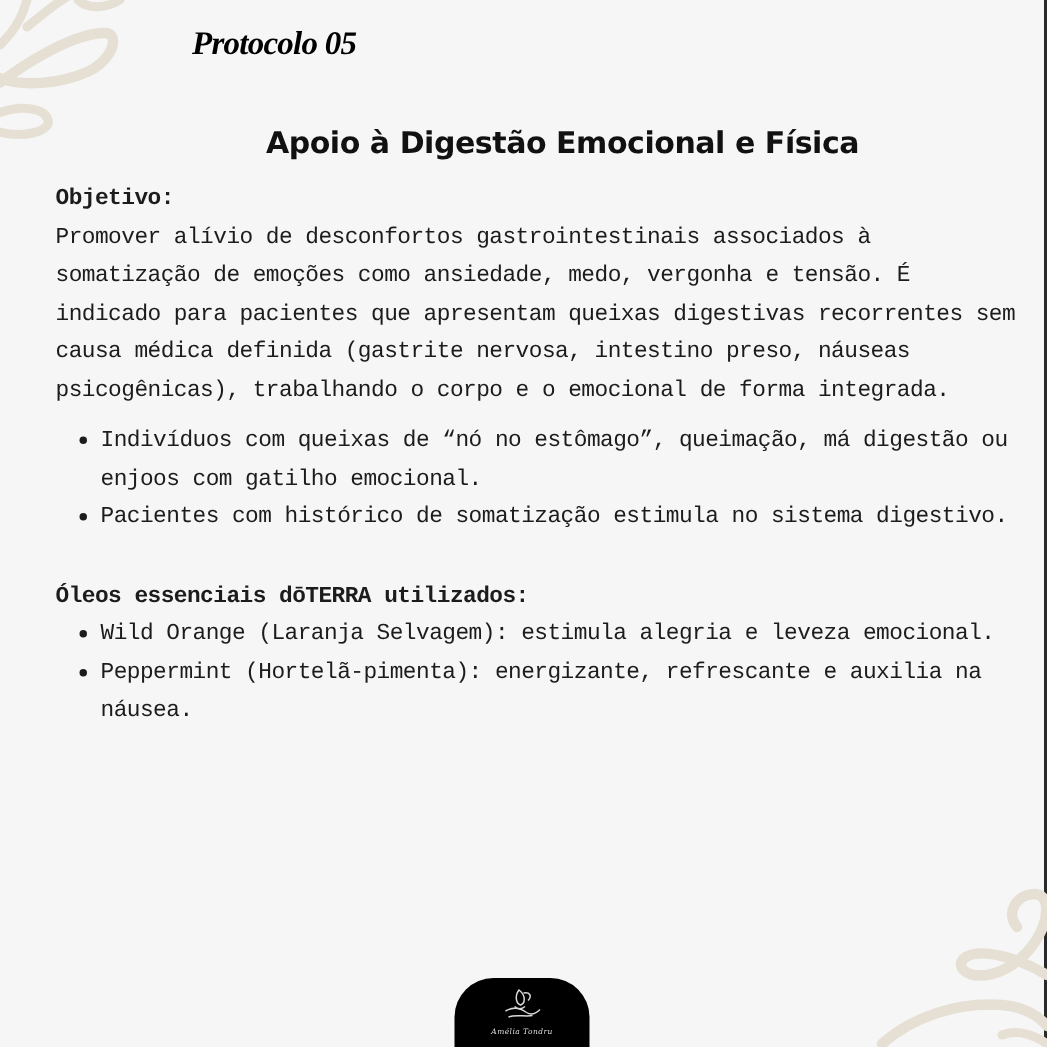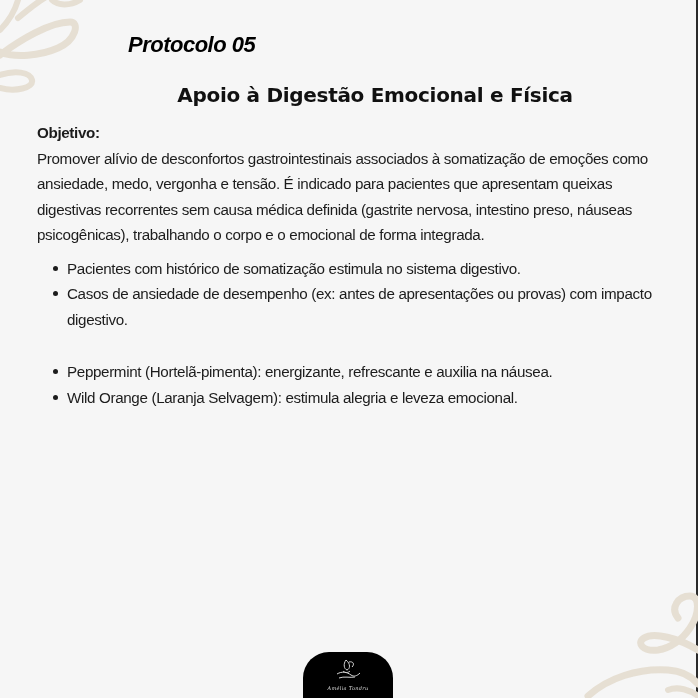--- a/index.html
+++ b/index.html
@@ -12,38 +12,38 @@
     }
     .right-border {
       position: absolute; right: 0; top: 0; width: 2px; height: 698px;
       background: #2a2a2a;
     }
     .ornament { position: absolute; pointer-events: none; }
     .ornament-tl { left: 0; top: 0; width: 110px; height: 100px; }
     .ornament-br { right: 0; bottom: 0; width: 120px; height: 120px; }
 
     .protocol-title {
-      position: absolute; left: 128px; top: 32px;
-      font-family: Liberation Sans, sans-serif;
+      position: absolute; left: 128px; top: 16px;
+      font-family: Liberation Serif, serif;
       font-style: italic; font-weight: bold;
       font-size: 22px; letter-spacing: -0.5px;
       color: #000;
     }
     .subtitle {
       position: absolute; left: 0; width: 750px; top: 83px;
       text-align: center;
       font-family: "DejaVu Sans", sans-serif;
       font-weight: bold;
       font-size: 20px;
       color: #111;
       letter-spacing: -0.3px;
     }
     .content {
       position: absolute; left: 37px; top: 120px; width: 640px;
-      font-family: Liberation Sans, sans-serif;
+      font-family: Liberation Mono, monospace;
       font-size: 15.2px;
       line-height: 25.5px;
       letter-spacing: -0.35px;
     }
     .section-heading {
       font-weight: bold;
       margin: 0;
       font-size: 15.2px;
     }
     .paragraph { margin: 0; }
@@ -103,29 +103,30 @@
 <div class="subtitle">Apoio à Digestão Emocional e Física</div>
 
 <div class="content">
   <section class="sec-objetivo">
     <p class="section-heading">Objetivo:</p>
     <p class="paragraph">Promover alívio de desconfortos gastrointestinais associados à somatização de emoções como ansiedade, medo, vergonha e tensão. É indicado para pacientes que apresentam queixas digestivas recorrentes sem causa médica definida (gastrite nervosa, intestino preso, náuseas psicogênicas), trabalhando o corpo e o emocional de forma integrada.</p>
   </section>
 
   <section class="sec-indicacoes">
     <ul class="bullets">
+      <li>Indivíduos com queixas de “nó no estômago”, queimação, má digestão ou enjoos com gatilho emocional.</li>
       <li>Pacientes com histórico de somatização estimula no sistema digestivo.</li>
-      <li>Casos de ansiedade de desempenho (ex: antes de apresentações ou provas) com impacto digestivo.</li>
     </ul>
   </section>
 
   <section class="sec-oleos">
+    <p class="section-heading">Óleos essenciais dōTERRA utilizados:</p>
     <ul class="bullets">
+      <li>Wild Orange (Laranja Selvagem): estimula alegria e leveza emocional.</li>
       <li>Peppermint (Hortelã-pimenta): energizante, refrescante e auxilia na náusea.</li>
-      <li>Wild Orange (Laranja Selvagem): estimula alegria e leveza emocional.</li>
     </ul>
   </section>
 </div>
 
 <div class="logo-badge">
   <svg width="30" height="28" viewBox="0 0 30 28">
     <g fill="none" stroke="#d8d8d8" stroke-width="1">
       <path d="M13 4 C 10 8, 11 13, 14 14 C 17 13, 18 8, 13 4 Z"></path>
       <path d="M16 6 C 20 5, 22 8, 19 11"></path>
       <path d="M4 18 C 9 15, 14 16, 18 19 C 21 21, 24 20, 27 17"></path>

